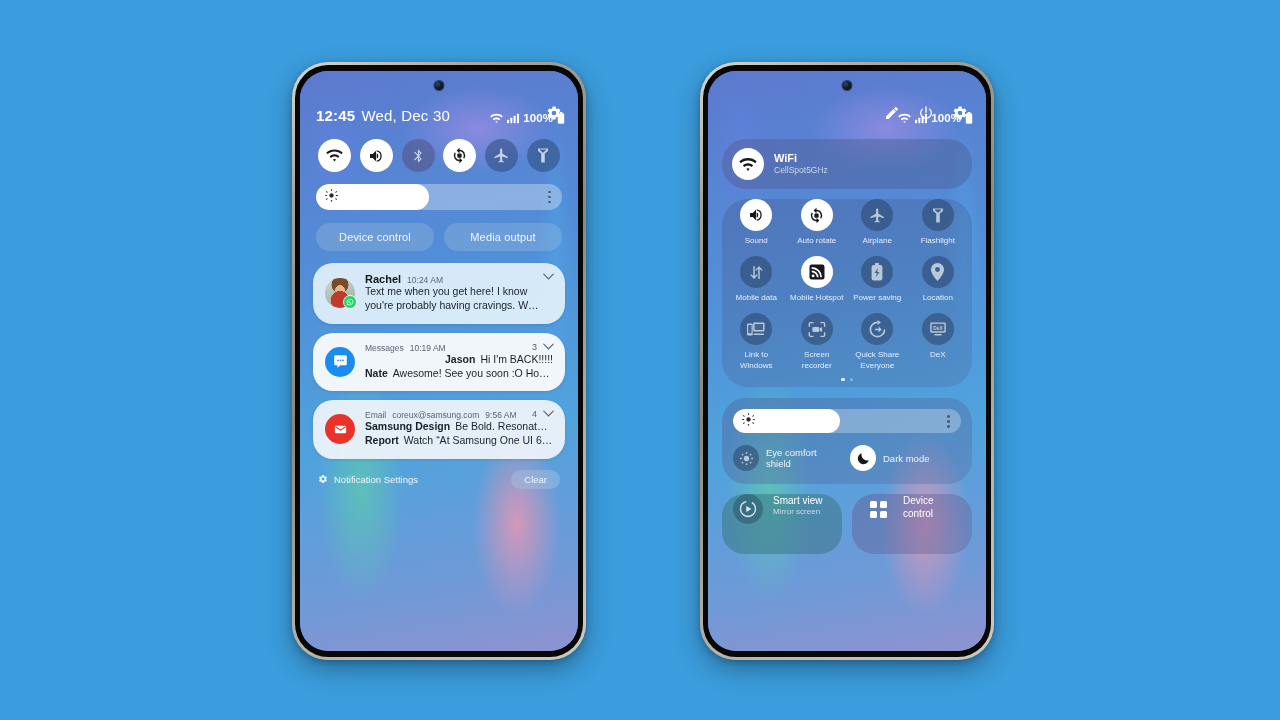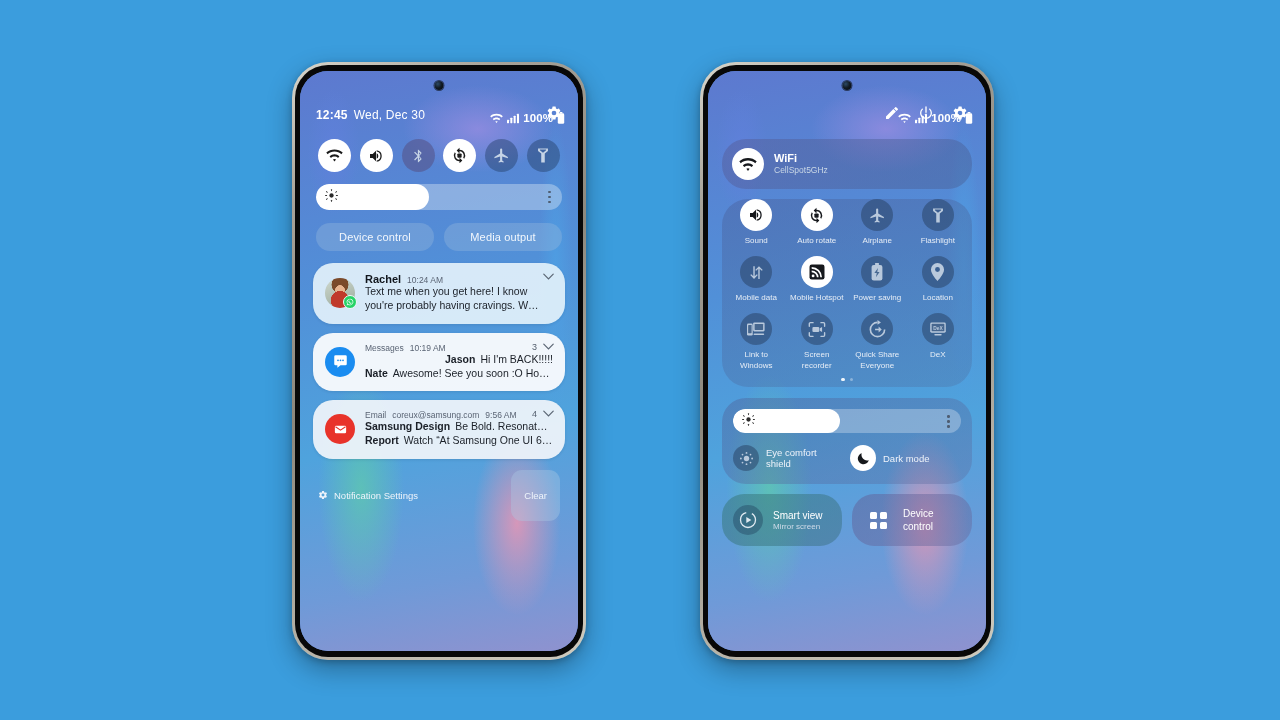--- a/index.html
+++ b/index.html
@@ -60,21 +60,21 @@
     z-index: 5;
   }
   .statusbar svg { display: block; }
 
   
   .qp-header {
     display: flex; align-items: center; justify-content: space-between;
     padding: 0 16px; margin-top: 34px;
     color: #fff;
   }
-  .qp-clock { font-size: 12px; font-weight: 600; letter-spacing: .2px; }
+  .qp-clock { font-size: 15px; font-weight: 600; letter-spacing: .2px; }
   .qp-clock .date { font-weight: 500; margin-left: 6px; }
 
   .toggle-row {
     display: flex; justify-content: space-between; align-items: center;
     padding: 0 18px; margin-top: 14px;
   }
   .tgl {
     width: 33px; height: 33px; border-radius: 50%;
     display: flex; align-items: center; justify-content: center;
     flex: 0 0 auto;
@@ -163,21 +163,21 @@
   }
   .chev { display: block; }
 
   .notif-foot {
     display: flex; align-items: center; justify-content: space-between;
     padding: 0 18px; margin-top: 11px;
   }
   .nf-left { display: flex; align-items: center; gap: 6px; color: #eef4fb; font-size: 9.5px; }
   .nf-clear {
     background: rgba(170,200,228,.40); color: #eef4fb;
-    font-size: 9.5px; border-radius: 11px; padding: 20px 13px;
+    font-size: 9.5px; border-radius: 11px; padding: 4px 13px;
   }
 
   
   .qp2-actions {
     display: flex; justify-content: flex-end; align-items: center; gap: 18px;
     padding: 0 18px; margin-top: 34px;
   }
   .conn-row { display: flex; gap: 10px; padding: 0 14px; margin-top: 14px; }
   .conn {
     flex: 1; height: 50px; border-radius: 24px;
@@ -240,22 +240,22 @@
     display: flex; align-items: center; justify-content: center; flex: 0 0 auto;
   }
   .bc-ico.on { background: #fff; }
   .bc-ico.on svg { fill: #16181c; }
   .bc-ico.off { background: rgba(40,66,100,.52); }
   .bc-ico.off svg { fill: #b9c9dc; }
   .bc-lbl { font-size: 9.5px; color: #eef3fa; }
 
   .bottom-row { display: flex; gap: 10px; padding: 0 14px; margin-top: 10px; }
   .bcard {
-    flex: 1; height: 52px; border-radius: 22px;
-    display: flex; align-items: center; gap: 10px; padding: 0 11px;
+    flex: 1; height: 60px; border-radius: 22px;
+    display: flex; gap: 10px; padding: 0 11px;
   }
   .bcard.smart { background: linear-gradient(135deg, rgba(56,122,124,.55), rgba(58,110,128,.48)); }
   .bcard.devc  { background: linear-gradient(135deg, rgba(96,96,152,.50), rgba(104,106,158,.44)); }
   .bcard-ico {
     width: 30px; height: 30px; border-radius: 50%; flex: 0 0 auto;
     display: flex; align-items: center; justify-content: center;
     background: rgba(30,58,86,.38);
   }
   .bcard.devc .bcard-ico { background: transparent; }
   .bcard-title { font-size: 10px; color: #fff; line-height: 1.3; }

